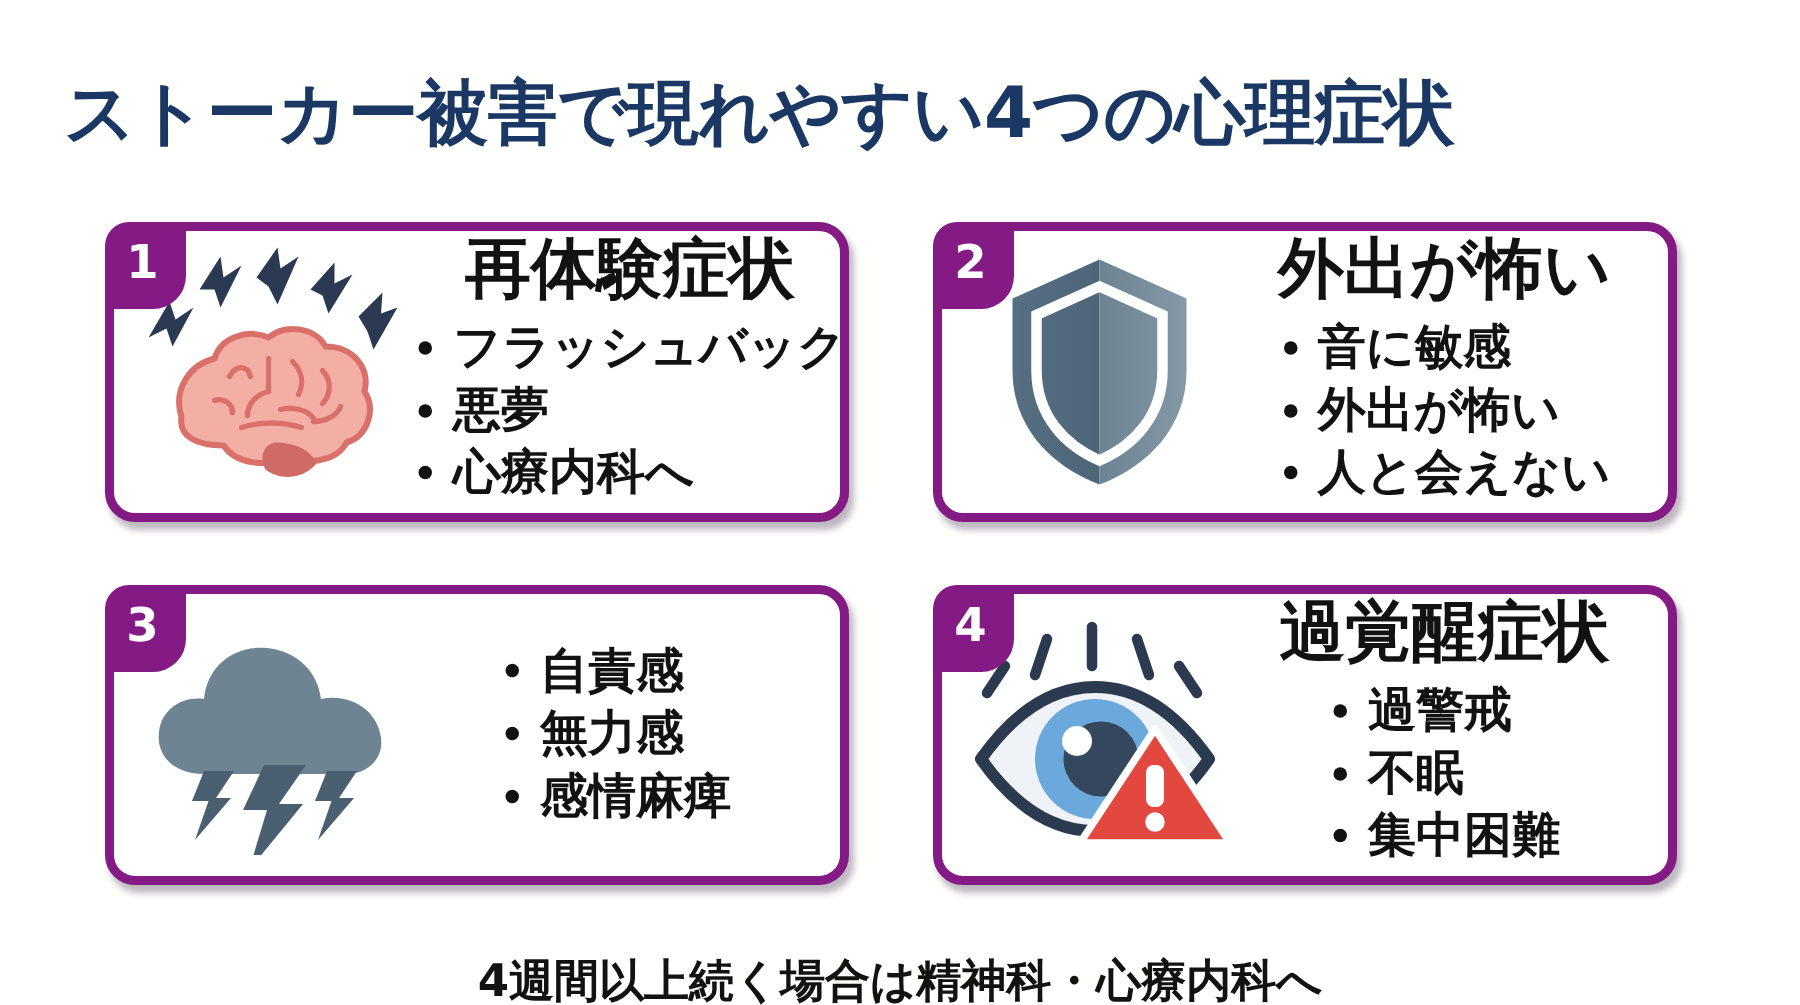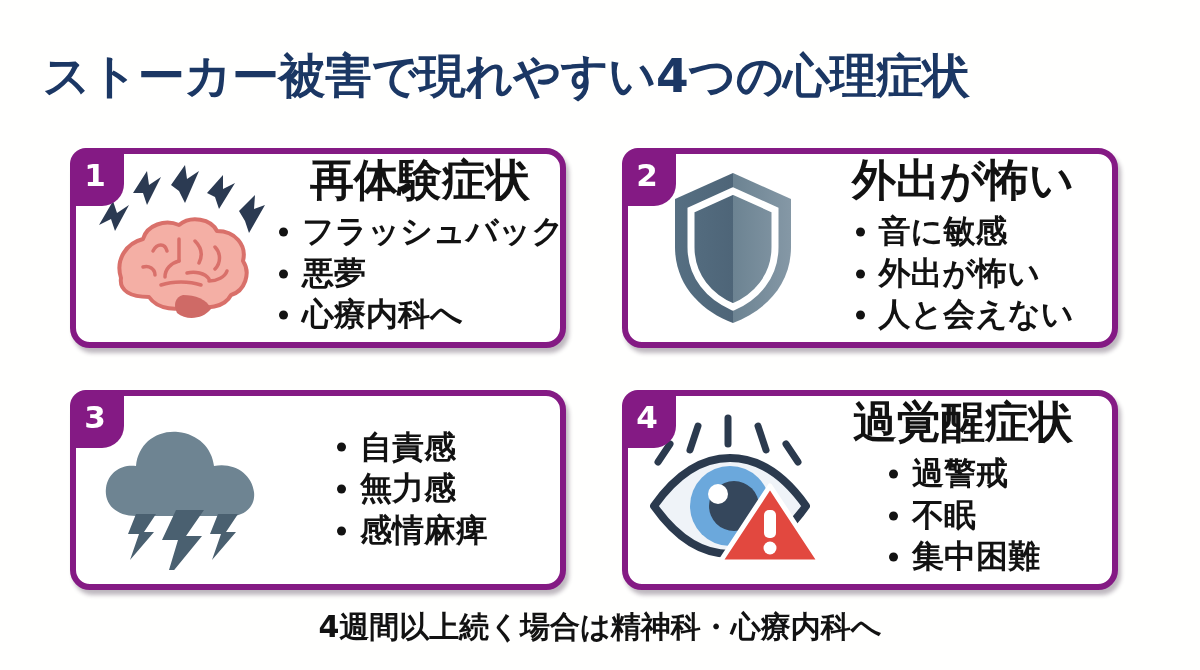--- a/index.html
+++ b/index.html
@@ -131,21 +131,21 @@
     transform: translateY(-50%);
     width: 9px;
     height: 9px;
     border-radius: 50%;
     background: #121212;
   }
 
   
   .footer-note {
     position: absolute;
-    bottom: 28px;
+    bottom: 0;
     left: 0;
     width: 1200px;
     text-align: center;
     font-size: 30px;
     font-weight: bold;
     color: #121212;
     white-space: nowrap;
     line-height: 1.0;
   }
 </style>

